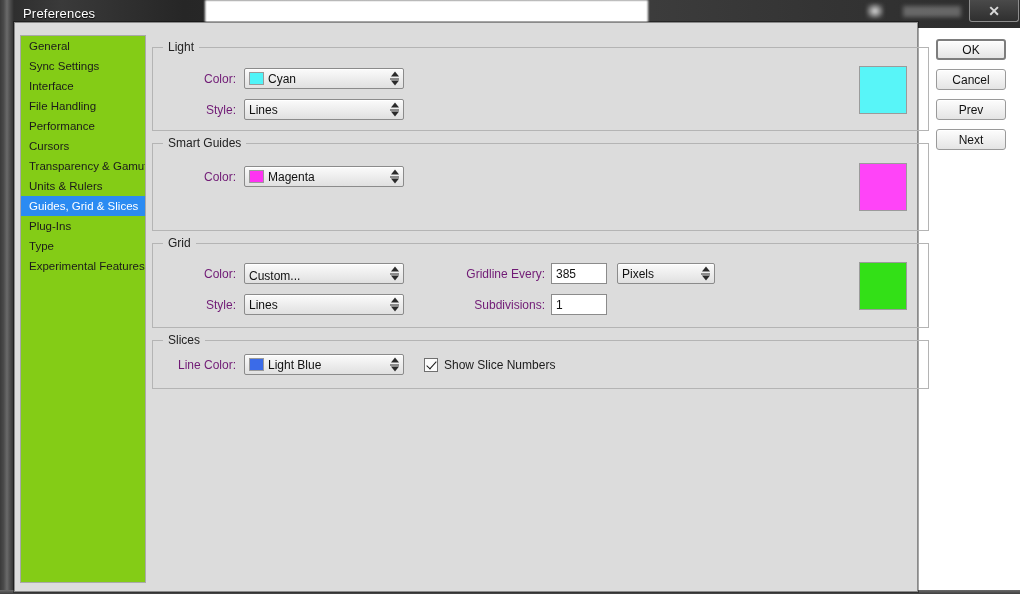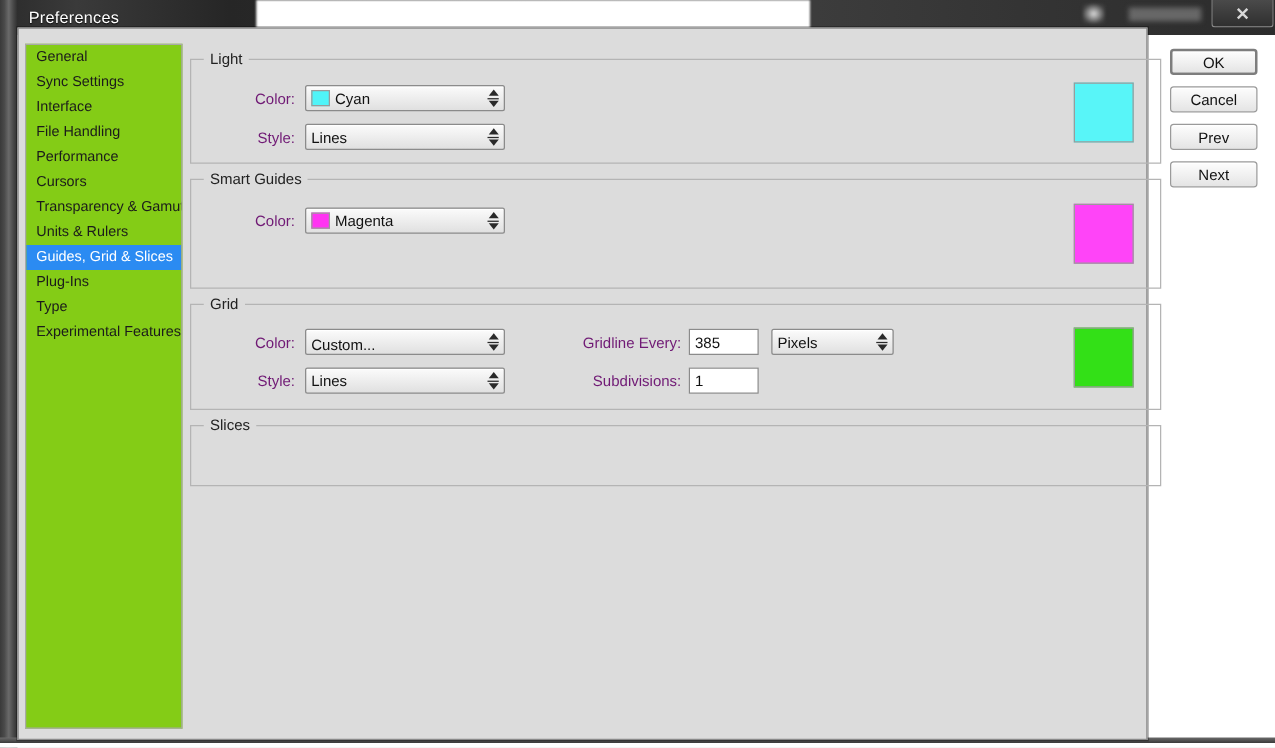--- a/index.html
+++ b/index.html
@@ -343,20 +343,36 @@
       <div class="field-label" style="width:92px;">Subdivisions:</div>
       <div class="txtinput" style="width:56px; margin-left:6px;">1</div>
     </div>
 
     <div class="preview" style="right: 21px; top: 18px; background: rgb(51, 224, 23);"></div>
   </div>
 
   <div class="group" id="group-slices">
     <div class="group-legend">Slices</div>
 
+    <div class="row" style="left:8px; top:13px;">
+      <div class="field-label" style="width:75px;">Line Color:</div>
+      <div class="combo" style="width:160px; margin-left:8px;">
+        <div class="sw" style="background: rgb(59, 107, 232);"></div>
+        <div class="txt">Light Blue</div>
+        <div class="spinner">
+          <div class="up"></div>
+            <div class="bar"></div>
+            <div class="dn"></div>
+        </div>
+      </div>
+      <div class="checkbox-wrap" style="margin-left:20px;">
+        <div class="checkbox"></div>
+        <div class="checkbox-label">Show Slice Numbers</div>
+      </div>
+    </div>
   </div>
 
   <div class="dlg-btn default" style="top:16px;">OK</div>
   <div class="dlg-btn" style="top:46px;">Cancel</div>
   <div class="dlg-btn" style="top:76px;">Prev</div>
   <div class="dlg-btn" style="top:106px;">Next</div>
 
 </div>
 
 </body></html>

